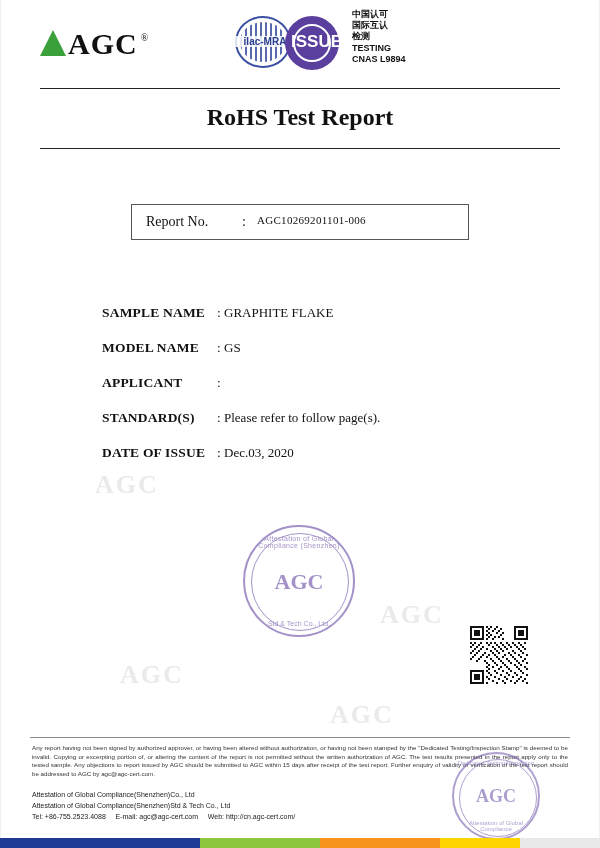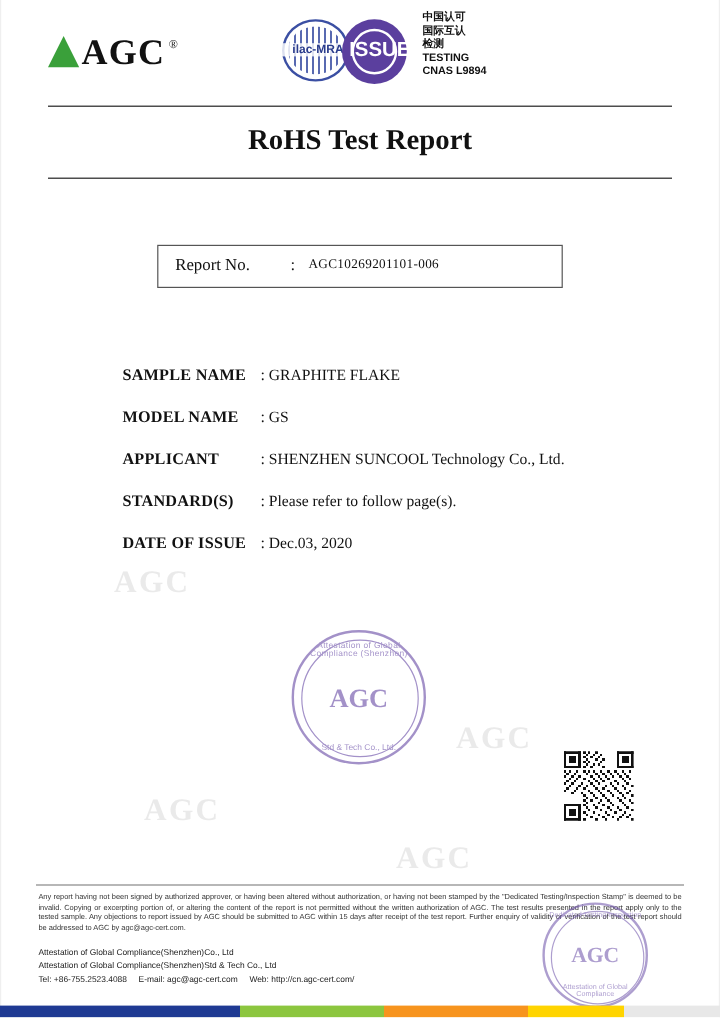--- a/index.html
+++ b/index.html
@@ -465,21 +465,20 @@
       <div class="field-value">GRAPHITE  FLAKE</div>
     </div>
     <div class="field-row">
       <div class="field-label">MODEL NAME</div>
       <div class="field-colon">:</div>
       <div class="field-value">GS</div>
     </div>
     <div class="field-row">
       <div class="field-label">APPLICANT</div>
       <div class="field-colon">:</div>
-      <div class="field-value">SHENZHEN  SUNCOOL  Technology Co., Ltd.</div>
     </div>
     <div class="field-row">
       <div class="field-label">STANDARD(S)</div>
       <div class="field-colon">:</div>
       <div class="field-value">Please refer to follow page(s).</div>
     </div>
     <div class="field-row">
       <div class="field-label">DATE OF ISSUE</div>
       <div class="field-colon">:</div>
       <div class="field-value">Dec.03, 2020</div>

